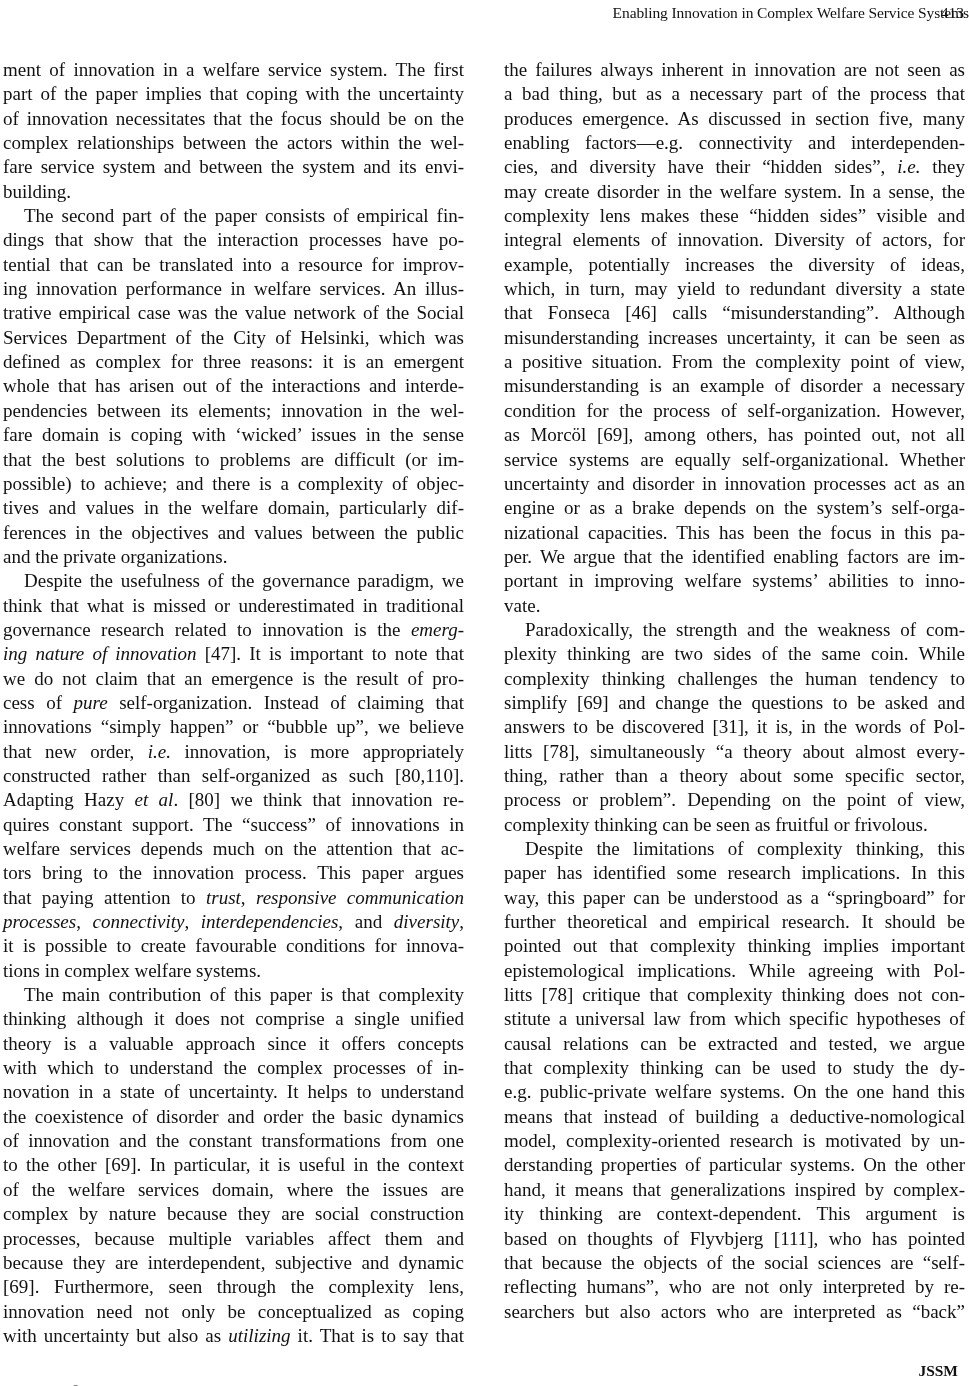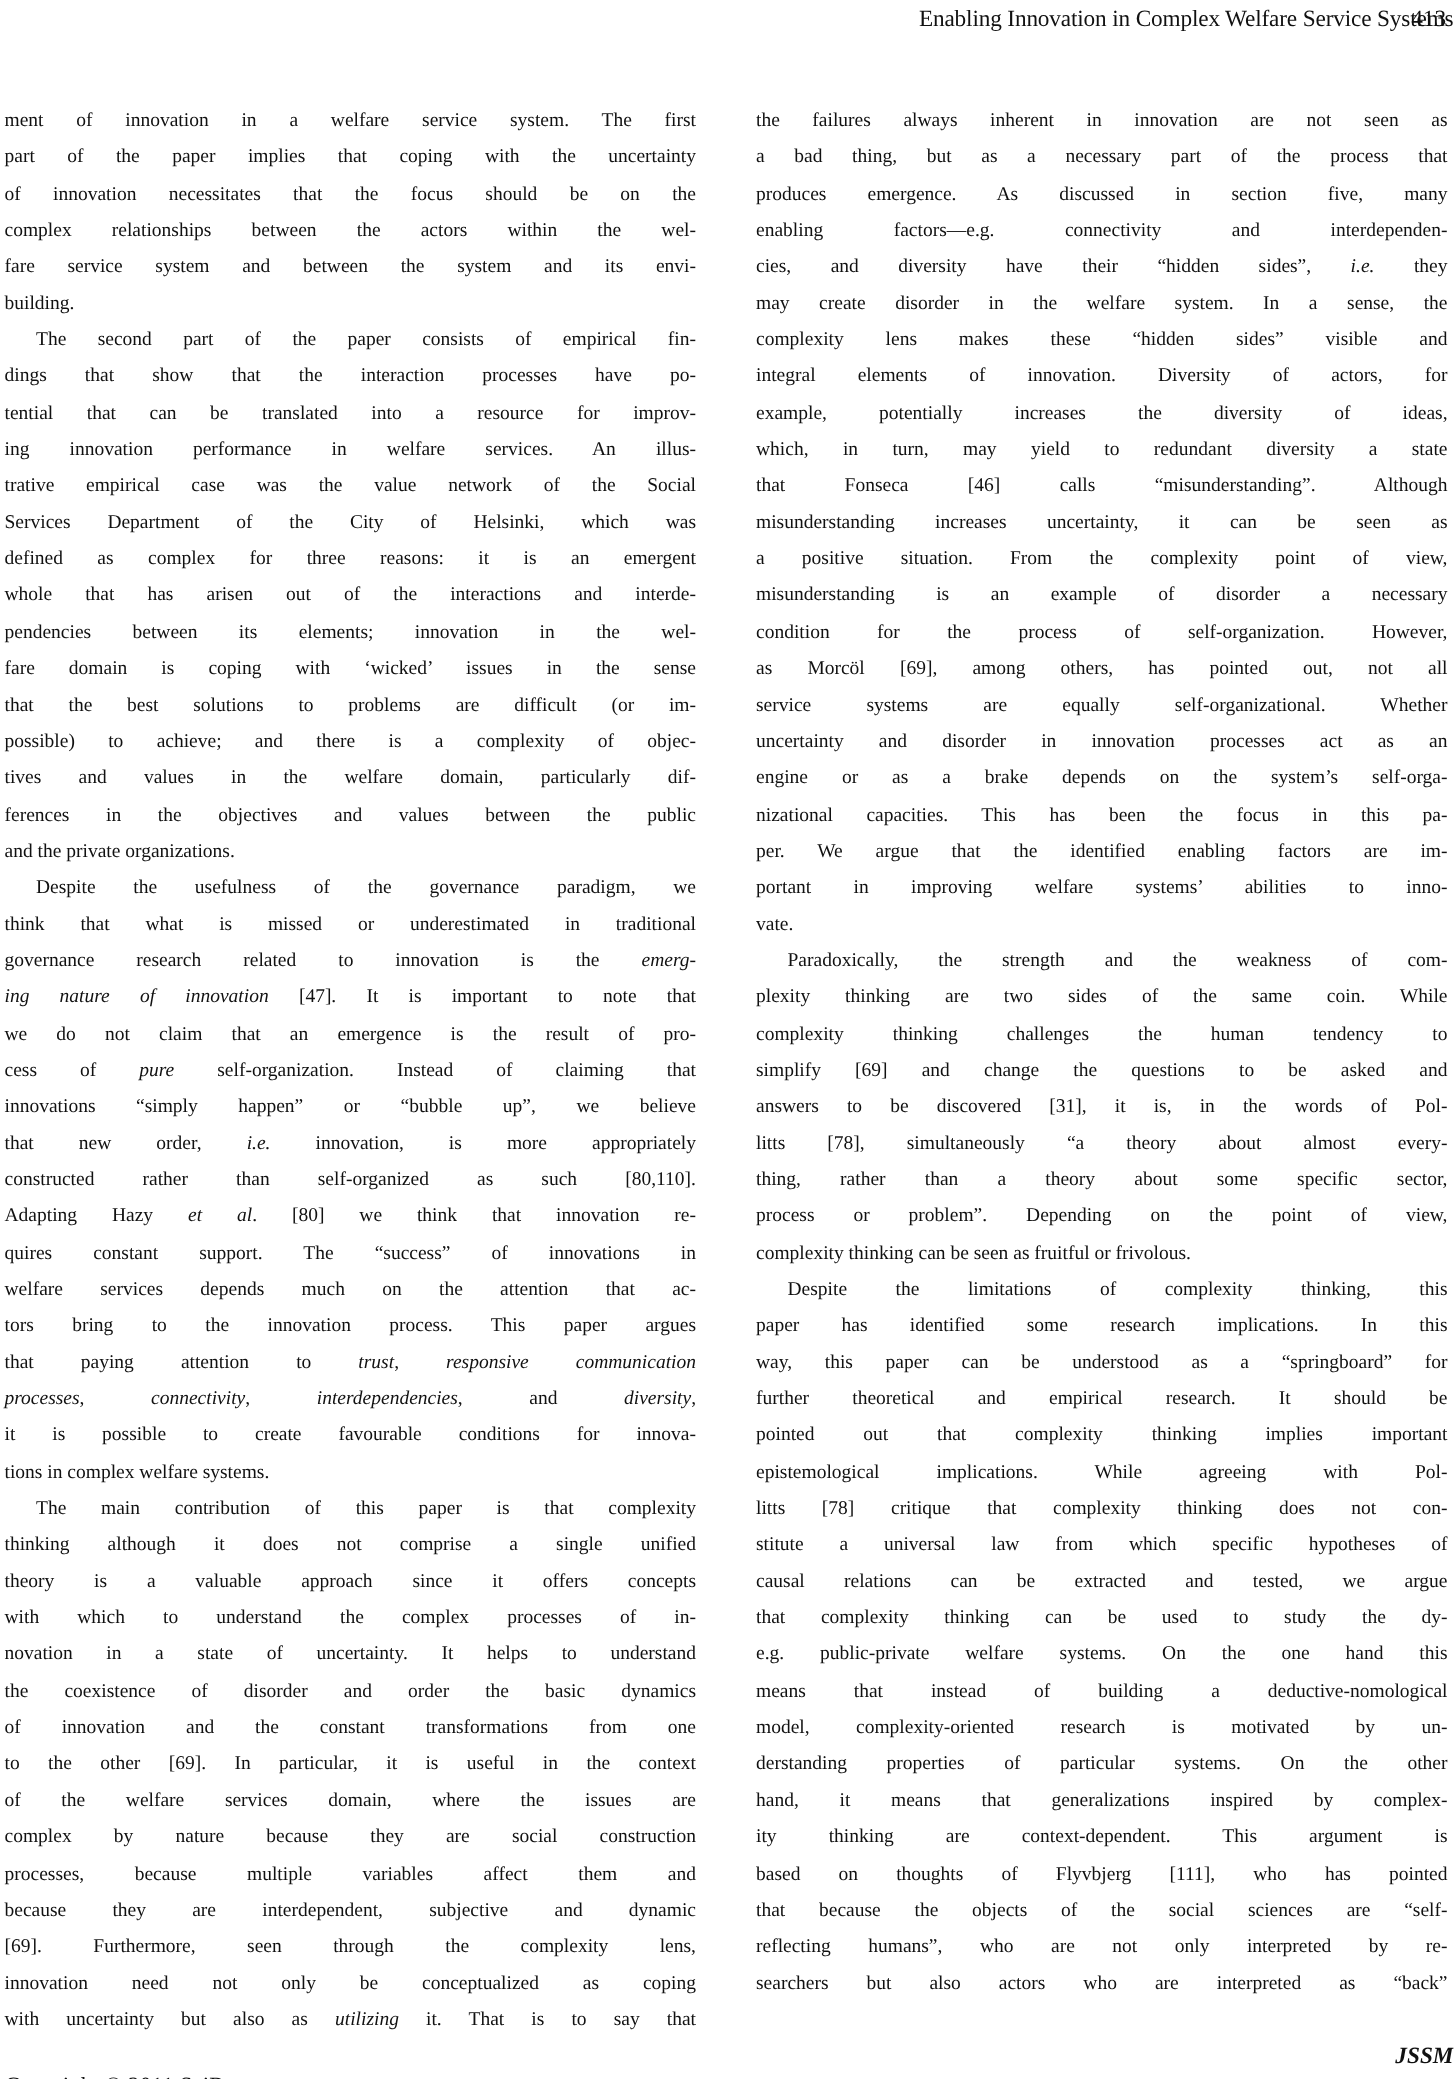--- a/index.html
+++ b/index.html
@@ -8,36 +8,36 @@
     font-family: "Liberation Serif", "DejaVu Serif", serif;
     color: #111111;
   }
   .header {
     position: absolute; top: 0; left: 0; width: 969px; height: 26px;
     font-size: 15.5px; line-height: 26px;
   }
   .header .title { position: absolute; left: 0; width: 969px; text-align: right; letter-spacing: -0.1px; }
   .header .pagenum { position: absolute; right: 5px; top: 0; }
   .col {
-    position: absolute; top: 68px; width: 461px;
-    font-size: 13px; line-height: 24.35px;
+    position: absolute; top: 58px; width: 461px;
+    font-size: 19px; line-height: 24.35px;
     text-align: justify; hyphens: none;
   }
   .col.left { left: 3px; }
   .col.right { left: 504px; }
   .line { display: block; text-align: justify; text-align-last: justify; white-space: nowrap; height: 24.35px; }
   .line.last { text-align-last: left; }
   .line.ind { padding-left: 21px; }
   em { font-style: italic; }
   .footer {
     position: absolute; top: 1360px; left: 0; width: 969px; height: 22px;
     font-size: 15.5px; line-height: 22px;
   }
   .footer .copy { position: absolute; left: 3px; margin-top: 20px; }
-  .footer .journal { position: absolute; right: 0; font-weight: bold; font-style: italic; }
+  .footer .journal { position: absolute; right: 11px; font-weight: bold; }
 </style>
 </head>
 <body>
 
 <div class="header">
   <span class="title">Enabling Innovation in Complex Welfare Service Systems</span>
   <span class="pagenum">413</span>
 </div>
 
 <div class="col left">

